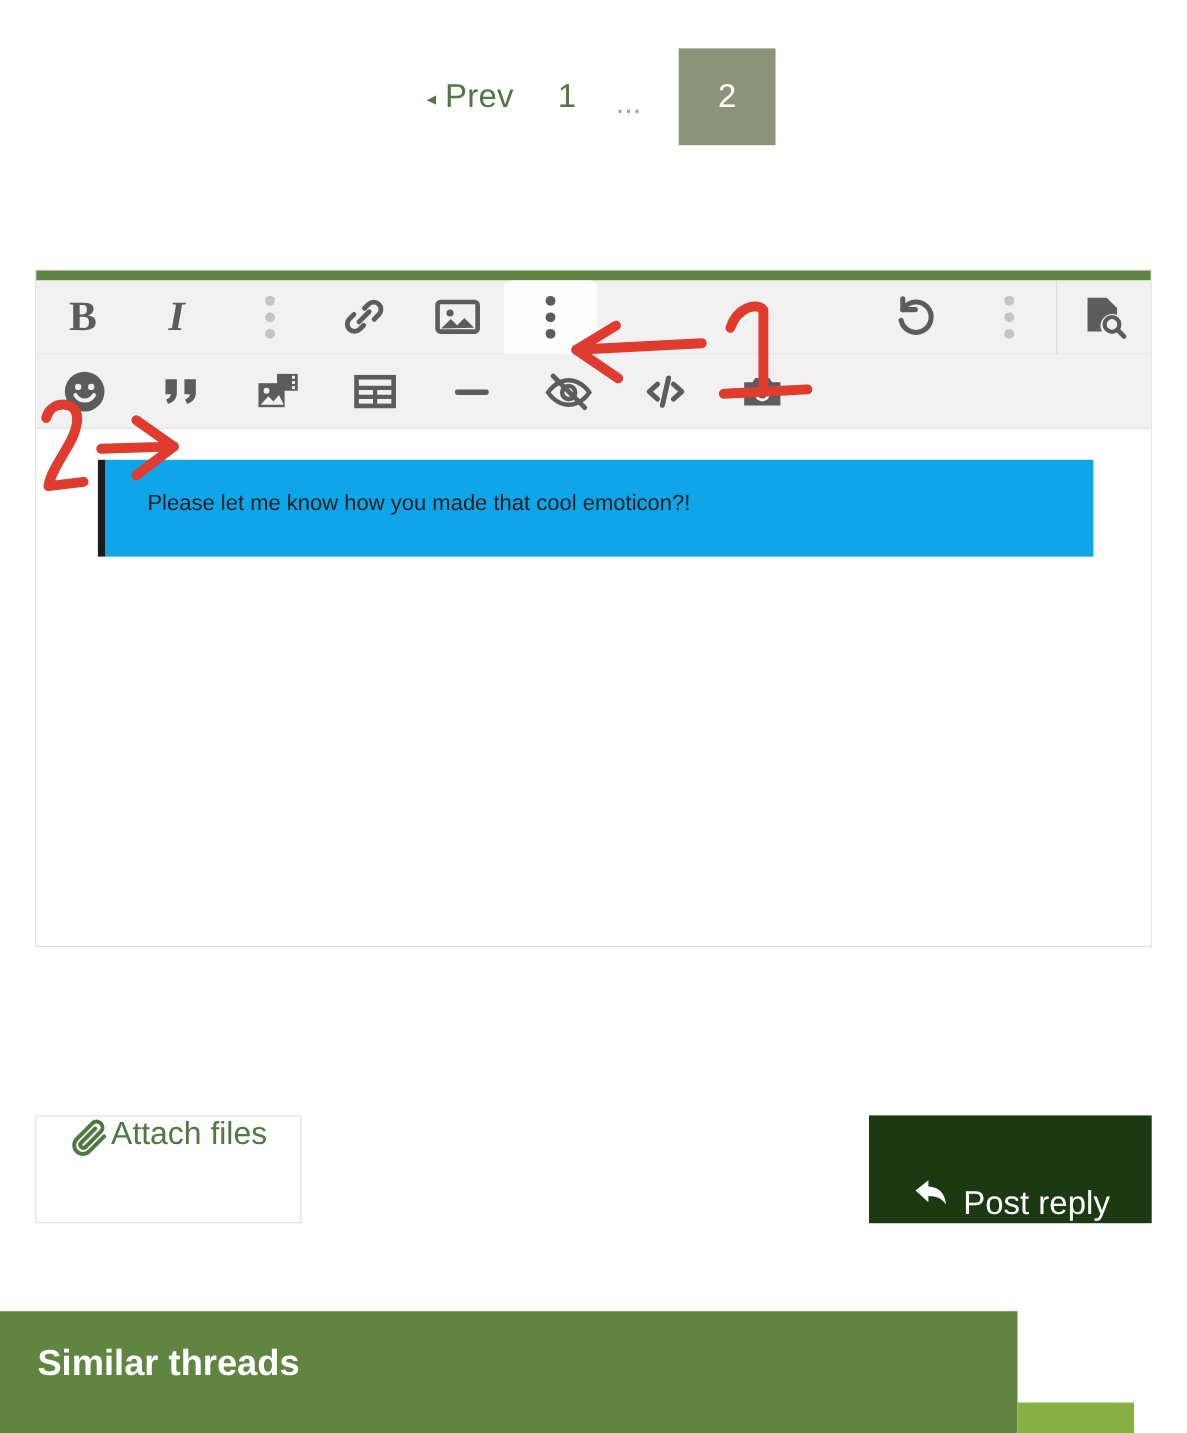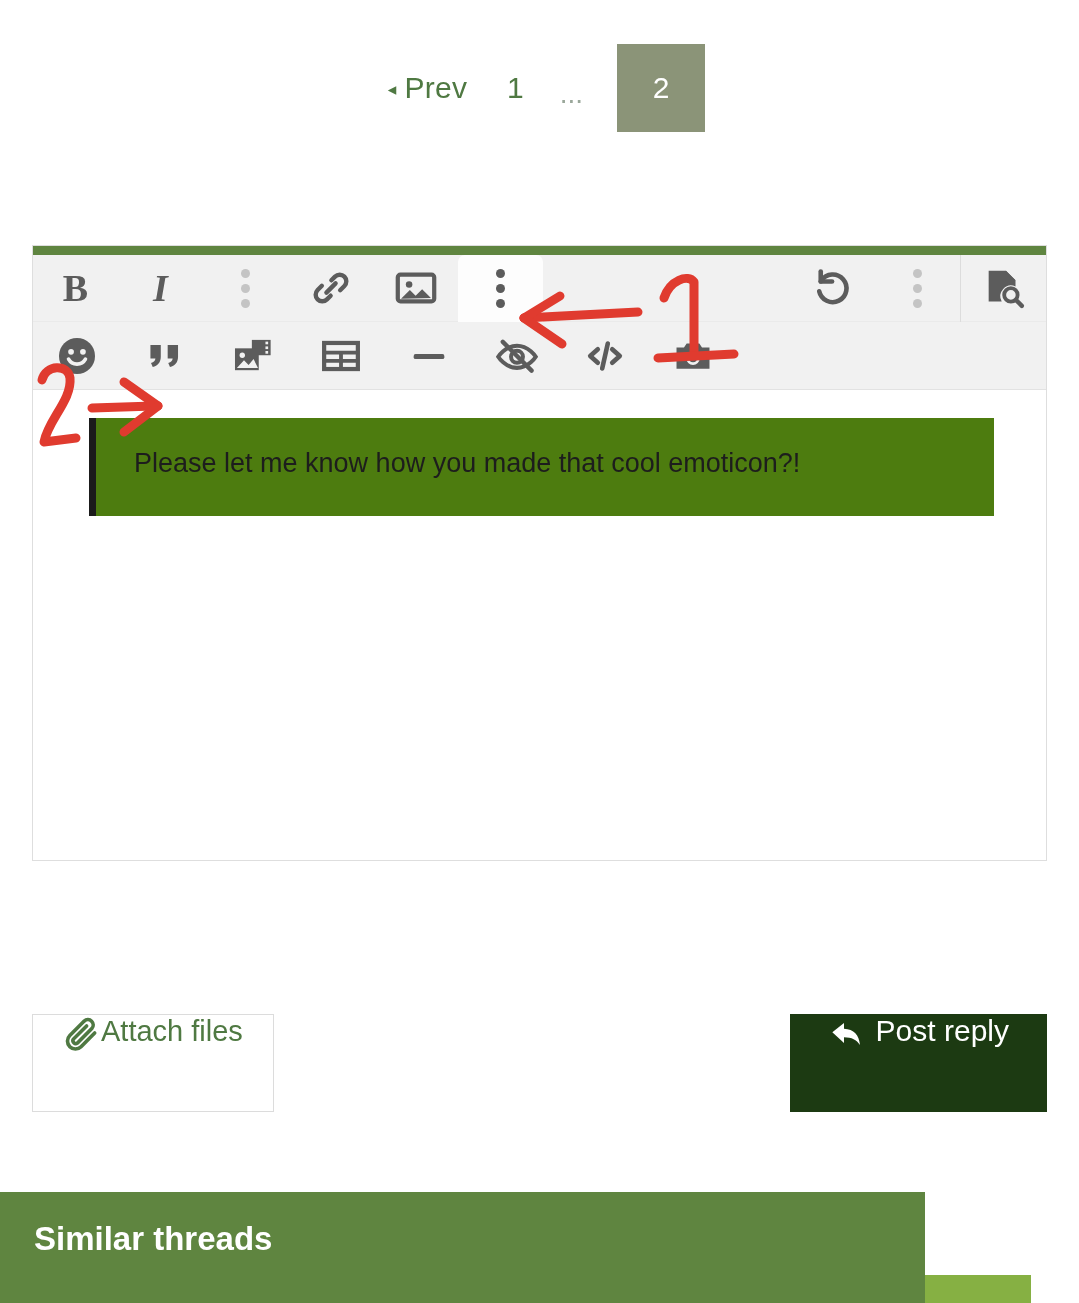--- a/index.html
+++ b/index.html
@@ -120,23 +120,23 @@
     border-left: 7px solid #1b1b1b;
     background: #f7f7f7;
   }
   .quote-head {
     padding: 26px 0 24px 38px;
     font-size: 29px;
     color: #1d1d1d;
     background: #f7f7f7;
   }
   .quote-body {
-    background: #4d7c0f;
+    background: #0ea5e9;
     padding: 26px 38px 34px 38px;
-    font-size: 27px;
+    font-size: 20px;
     line-height: 1.42;
     color: #1d1d1d;
   }
   .reply-text {
     margin: 30px 56px 0 56px;
     font-size: 33px;
     line-height: 1.47;
     color: #1d1d1d;
     padding-bottom: 50px;
   }
@@ -156,21 +156,21 @@
     align-items: flex-start;
     border: 1px solid #dcdcdc;
     background: #ffffff;
     color: #4f7942;
     font-size: 29px;
     height: 98px;
     padding: 0 30px;
   }
   .post-btn {
     display: flex;
-    align-items: flex-start;
+    align-items: flex-end;
     gap: 8px;
     background: #1c3a12;
     color: #ffffff;
     font-size: 30px;
     height: 98px;
     padding: 0 38px;
     border: none;
   }
 
   

